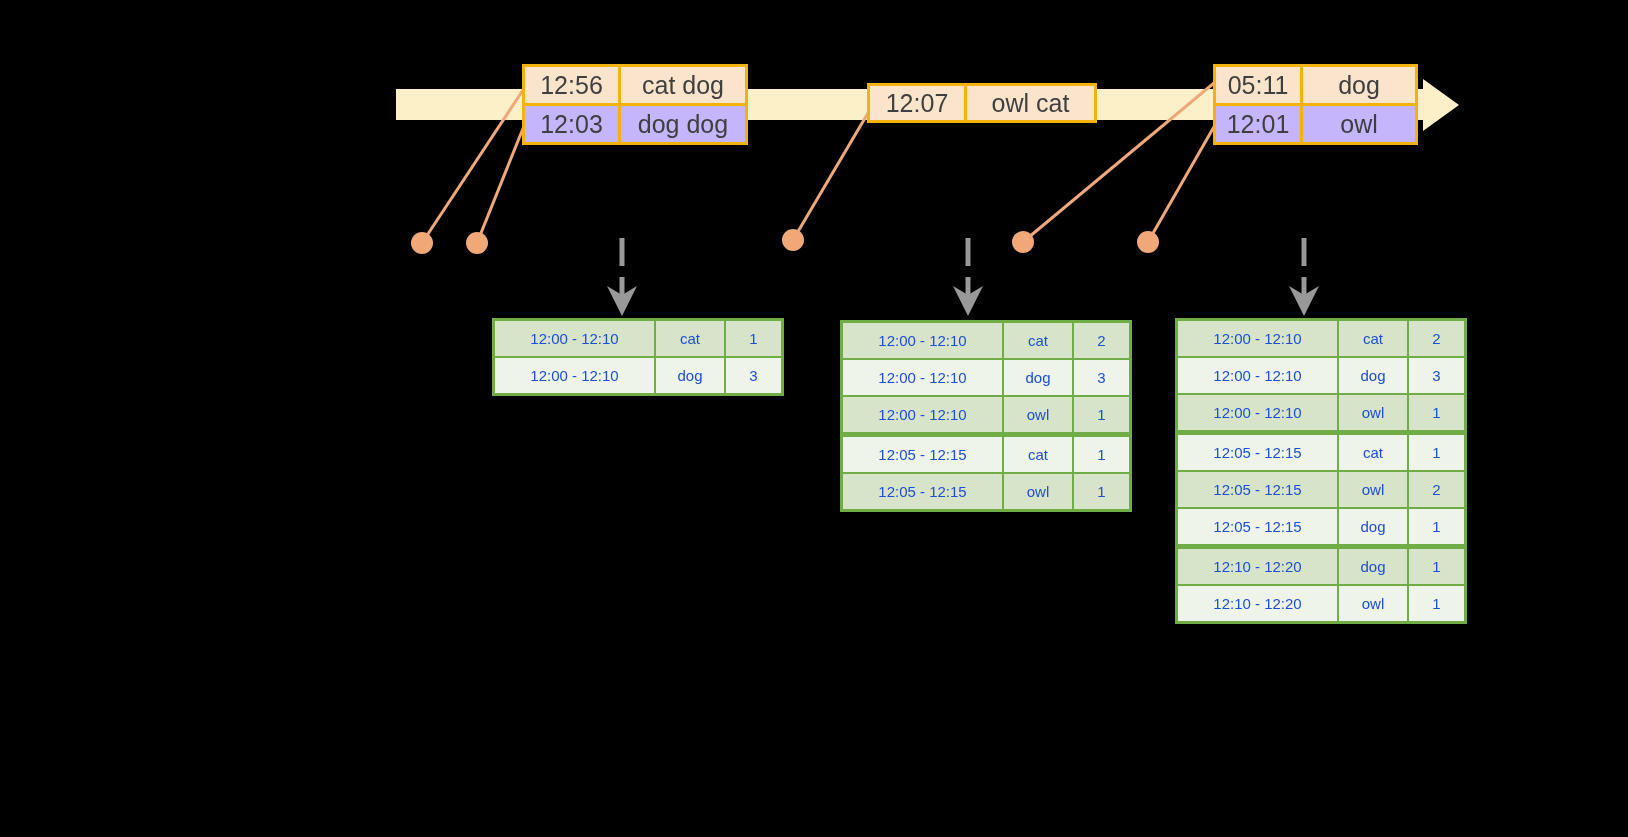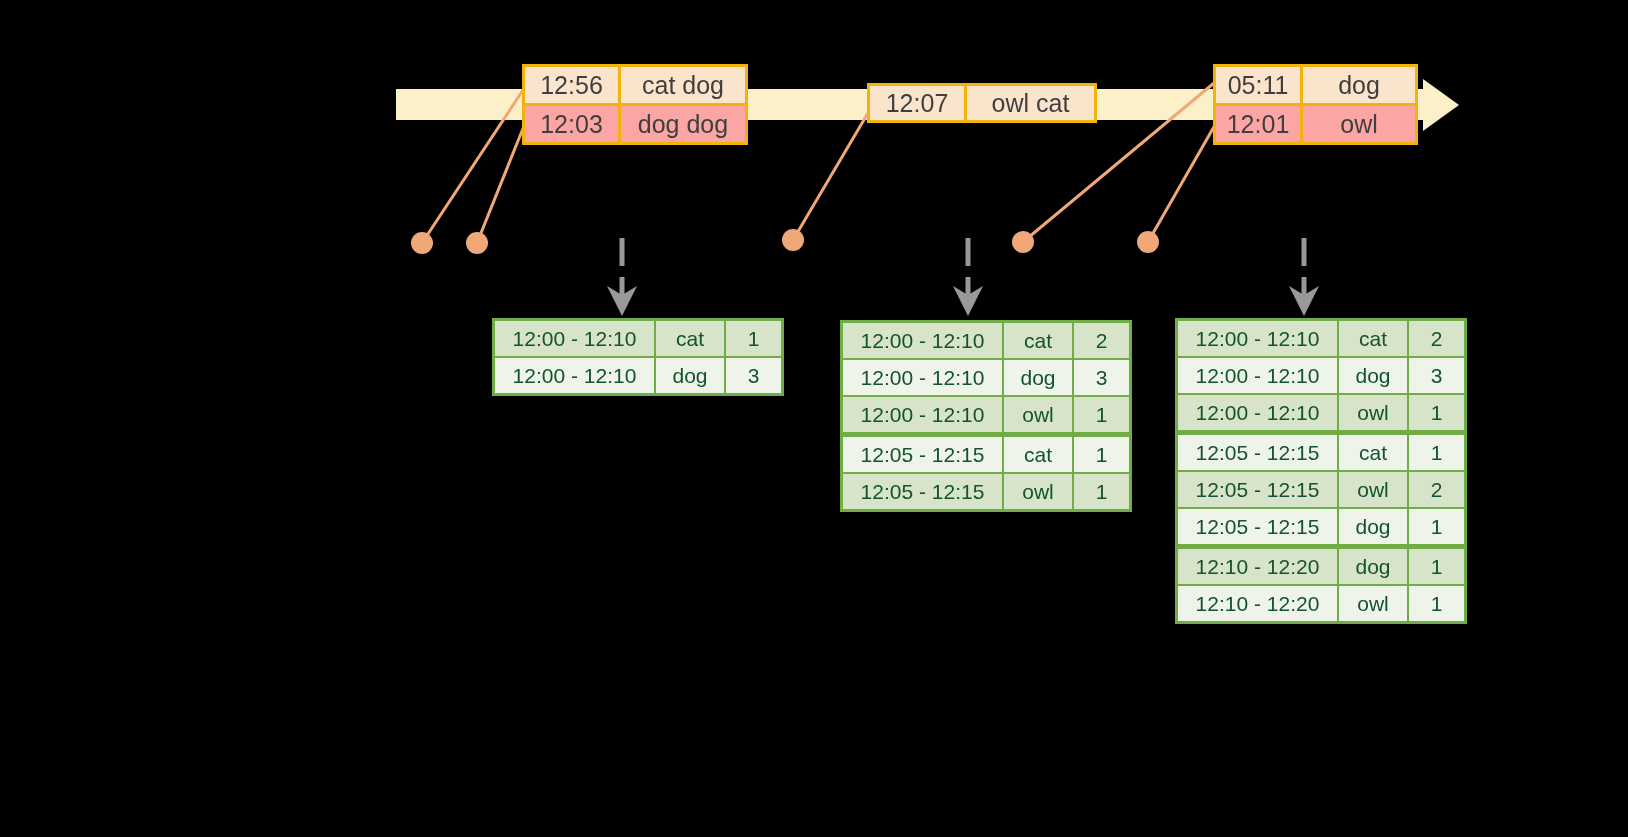--- a/index.html
+++ b/index.html
@@ -15,29 +15,29 @@
   }
   
   .overlay{position:absolute;left:0;top:0;z-index:2;pointer-events:none;}
   
   table{border-collapse:collapse;position:absolute;z-index:3;}
   .etable td{
     border:3px solid #F2B40C;text-align:center;vertical-align:middle;
     color:#3F3F3F;font-size:25px;height:36px;padding:0 4px;
   }
   .e-dark td{background:#FAE4CB;}
-  .e-light td{background:#fca5a5;}
+  .e-light td{background:#c4b5fd;}
   #et1{left:522px;top:64px;} #et1 .c-time{width:85px;} #et1 .c-words{width:116px;}
   #et2{left:867px;top:83px;} #et2 td{height:34px;} #et2 .c-time{width:86px;margin-top:12px;} #et2 .c-words{width:119px;}
   #et3{left:1213px;top:64px;} #et3 .c-time{width:76px;} #et3 .c-words{width:104px;}
   
   .gtable{border:3px solid #71AD47;}
   .gtable td{
     border:2px solid #71AD47;text-align:center;vertical-align:middle;
-    color:#14532d;font-size:21px;height:35px;padding:0 4px;
+    color:#1d4ed8;font-size:15px;height:35px;padding:0 4px;
   }
   .g-dark td{background:#D7E4C9;}
   .g-light td{background:#EFF4EA;}
   .group-sep td{border-top:5px solid #71AD47;}
   .gtable .c-window{width:151px;}
   .gtable .c-word{width:60px;}
   .gtable .c-count{width:47px;}
   #rt1{left:492px;top:318px;}
   #rt2{left:840px;top:320px;}
   #rt3{left:1175px;top:318px;}

